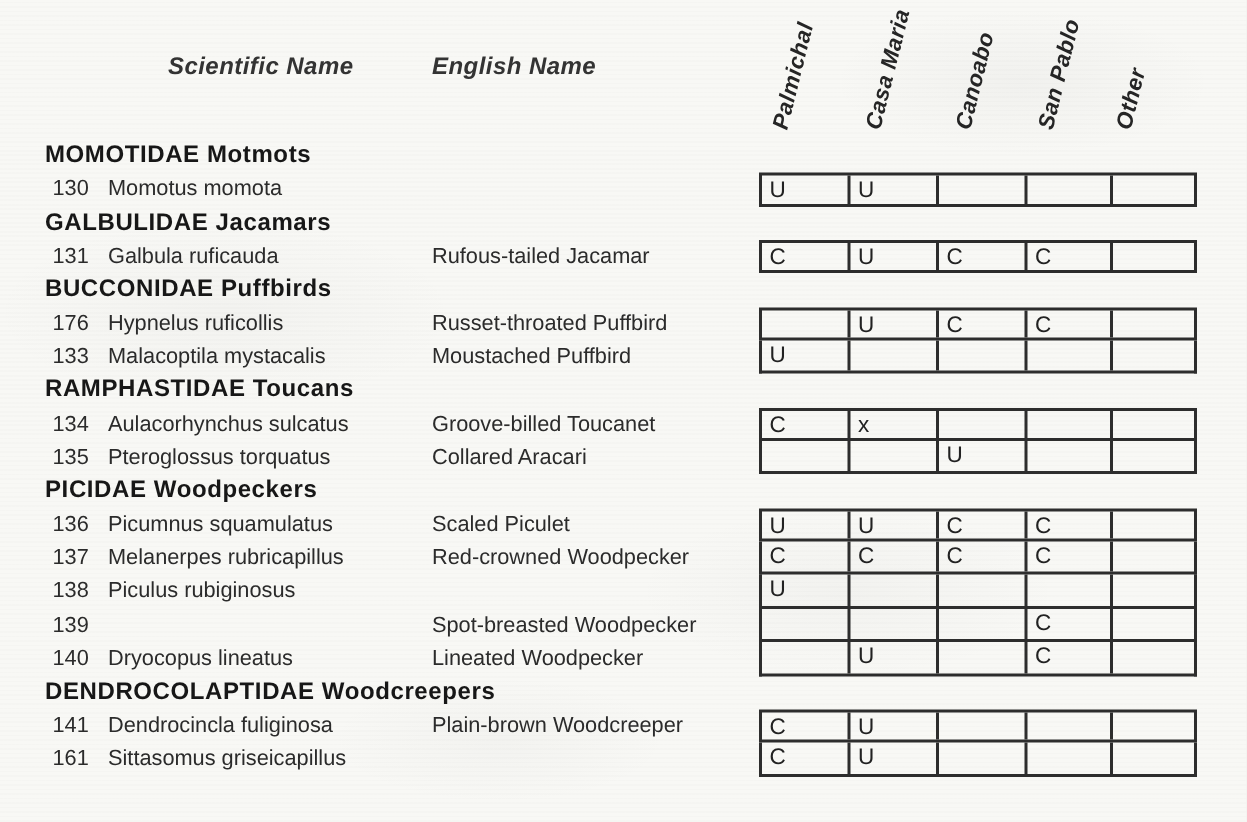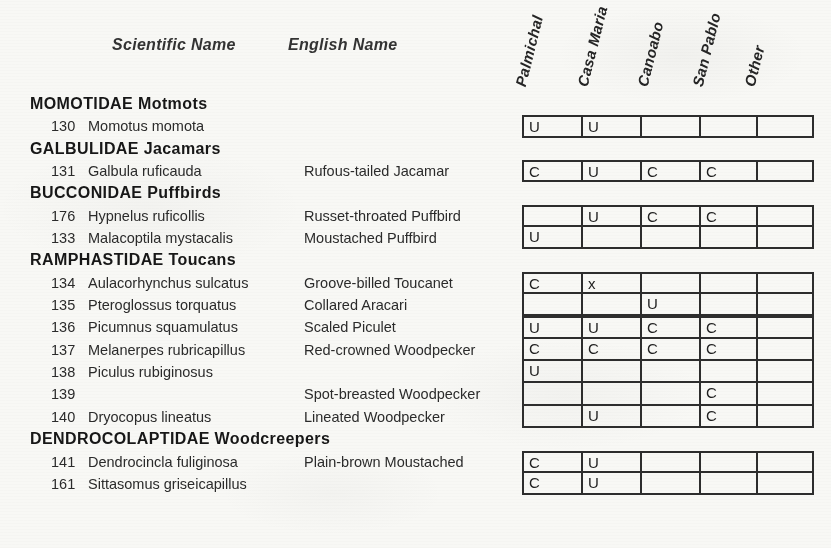--- a/index.html
+++ b/index.html
@@ -56,21 +56,21 @@
   .family {
     padding-left: 30px;
     font-weight: bold;
     font-size: 16px;
     line-height: 22.35px;
     color: #171717;
     letter-spacing: 0.4px;
     white-space: nowrap;
   }
 
-  .species { font-size: 14.5px; line-height: 22.4px; color: #2b2b2b; margin-left: 16px; }
+  .species { font-size: 14.5px; line-height: 22.4px; color: #2b2b2b; }
   .species .num { position: absolute; left: 35px; }
   .species .sci { position: absolute; left: 72px; white-space: nowrap; }
   .species .eng { position: absolute; left: 288px; white-space: nowrap; }
 
   .grid {
     position: absolute;
     left: 506px;
     top: 0;
     bottom: 0;
     width: 292px;
@@ -175,20 +175,21 @@
         <div class="sci">Pteroglossus torquatus</div>
         <div class="eng">Collared Aracari</div>
         <div class="grid">
           <div class="cell" style="width: 59px;"></div>
           <div class="cell" style="width: 59px;"></div>
           <div class="cell" style="width: 59px;">U</div>
           <div class="cell" style="width: 57px;"></div>
           <div class="cell"></div>
         </div>
       </div>
+      <div class="line family">PICIDAE Woodpeckers</div>
       <div class="line species">
         <div class="num">136</div>
         <div class="sci">Picumnus squamulatus</div>
         <div class="eng">Scaled Piculet</div>
         <div class="grid gfirst">
           <div class="cell" style="width: 59px;">U</div>
           <div class="cell" style="width: 59px;">U</div>
           <div class="cell" style="width: 59px;">C</div>
           <div class="cell" style="width: 57px;">C</div>
           <div class="cell"></div>
@@ -237,21 +238,21 @@
           <div class="cell" style="width: 59px;">U</div>
           <div class="cell" style="width: 59px;"></div>
           <div class="cell" style="width: 57px;">C</div>
           <div class="cell"></div>
         </div>
       </div>
       <div class="line family">DENDROCOLAPTIDAE Woodcreepers</div>
       <div class="line species">
         <div class="num">141</div>
         <div class="sci">Dendrocincla fuliginosa</div>
-        <div class="eng">Plain-brown Moustached</div>
+        <div class="eng">Plain-brown Woodcreeper</div>
         <div class="grid gfirst">
           <div class="cell" style="width: 59px;">C</div>
           <div class="cell" style="width: 59px;">U</div>
           <div class="cell" style="width: 59px;"></div>
           <div class="cell" style="width: 57px;"></div>
           <div class="cell"></div>
         </div>
       </div>
       <div class="line species">
         <div class="num">161</div>

